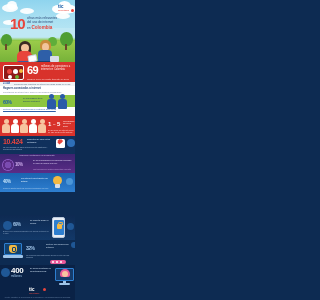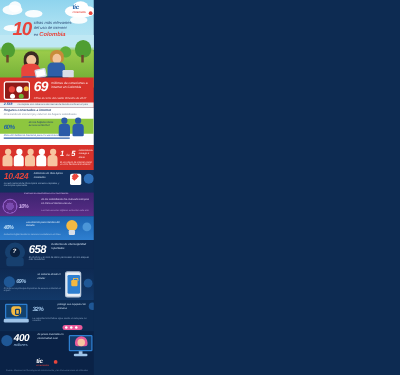--- a/index.html
+++ b/index.html
@@ -1,19 +1,19 @@
 <!DOCTYPE html>
 <html><head>
 <meta charset="utf-8">
 <style>
   * { margin:0; padding:0; box-sizing:border-box; }
   html,body { width:75px; height:300px; overflow:hidden; background:#0d2b52; }
   body { font-family:"Liberation Sans", sans-serif; -webkit-font-smoothing:none; }
 
-  .page { position:relative; width:75px; height:300px; overflow:hidden;font-style:italic; }
+  .page { position:relative; width:75px; height:300px; overflow:hidden; }
 
   
   .band { position:absolute; left:0; width:78px; overflow:hidden;padding-left:16px; }
 
   
   .sky { top:0; height:40px;
          background:linear-gradient(180deg,#8fd4ee 0%,#a9e0f2 45%,#bfe8f4 100%); }
   .cloud { position:absolute; border-radius:50%; background:#ffffff; opacity:.92; }
   .c1 { left:2px;  top:4px;  width:16px; height:8px; }
   .c2 { left:7px;  top:1px;  width:10px; height:9px; }
@@ -439,31 +439,20 @@
     <div class="n40"><span>40</span><span>%</span></div>
     <div class="bb-txt">usa internet para trámites del Estado</div>
     <div class="bb-foot">Gobierno Digital facilita los servicios ciudadanos en línea</div>
     <div class="bulb">
         <div class="gl"></div>
         <div class="bs"></div>
       </div>
     <div class="bd-a"></div>
   </div>
 
-  <div class="band band658">
-    <div class="hood">
-      <div class="hd"></div>
-        <div class="fc"></div>
-        <div class="qm">?</div>
-        <div class="tr"></div>
-    </div>
-    <div class="n658">658</div>
-    <div class="b658-t">incidentes de ciberseguridad reportados</div>
-    <div class="b658-f">El phishing y el robo de datos personales son los ataques más frecuentes</div>
-  </div>
 
   <div class="band band69b">
     <div class="dotc"></div>
     <div class="n69b"><span>69</span><span>%</span></div>
     <div class="b69-t">se conecta desde el celular</div>
     <div class="b69-f">El móvil es el principal dispositivo de acceso a internet en el país</div>
     <div class="phone">
       <div class="scr"></div>
       <div class="padlock"></div>
     </div>

